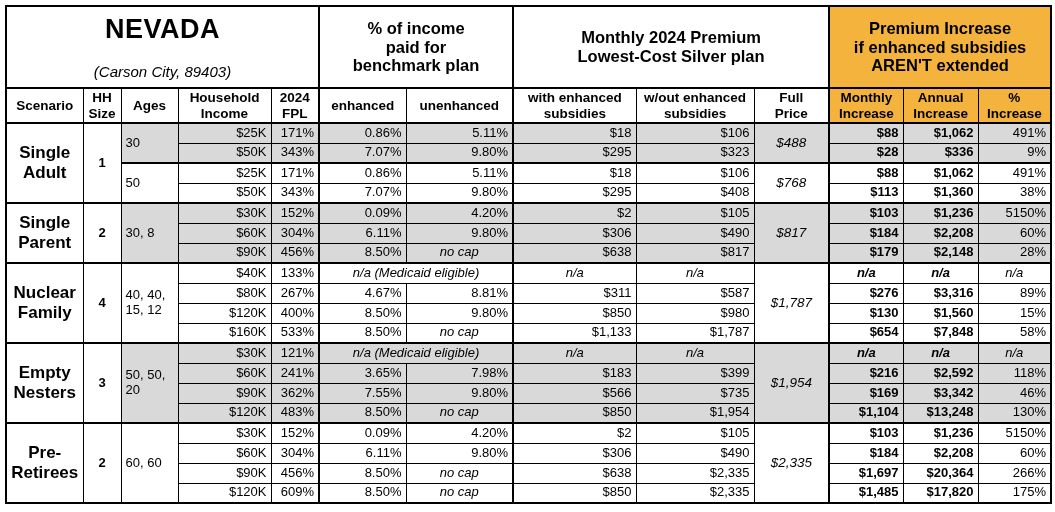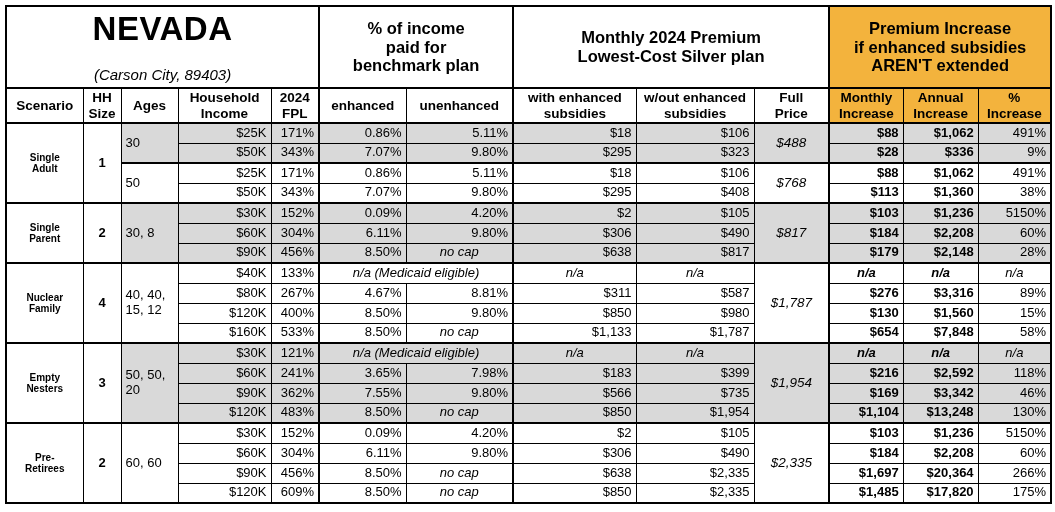--- a/index.html
+++ b/index.html
@@ -17,31 +17,31 @@
   }
   th, td {
     border:1px solid var(--line);
     font-size:13px; line-height:1.15;
     padding:1px 4px; overflow:hidden;
     font-weight:normal;
   }
   
   tr.group-row > th { border:2.5px solid var(--line); height:82px; text-align:center; vertical-align:middle; font-weight:bold; }
   .grp { font-size:16.5px; white-space:pre-line; }
-  .nevada-title { font-size:33px; font-weight:bold; letter-spacing:0.5px; }
+  .nevada-title { font-size:27px; font-weight:bold; letter-spacing:0.5px; }
   .nevada-sub { font-size:15px; font-weight:normal; font-style:italic; margin-top:18px; }
   tr.sub-row > th {
     height:33px; text-align:center; vertical-align:middle;
     font-weight:bold; font-size:13.5px; white-space:pre-line;
     border-bottom:2.5px solid var(--line);
   }
   .orange { background:var(--orange);margin-top:8px; }
   
   tbody td, tbody th { height:20px; }
-  tbody th.scenario { font-weight:bold; font-size:10px; text-align:center; vertical-align:middle; white-space:pre-line; background:#fff; }
+  tbody th.scenario { font-weight:bold; font-size:17px; text-align:center; vertical-align:middle; white-space:pre-line; background:#fff; }
   .hh { font-weight:bold; text-align:center; vertical-align:middle; }
   .ages { vertical-align:middle; white-space:pre-line; }
   .r { text-align:right; }
   .c { text-align:center;margin-left:32px; }
   .i { font-style:italic; }
   .b { font-weight:bold; }
   .shade { background:var(--shade); }
   .fp { vertical-align:middle; font-size:13.5px; }
   .bl { border-left:2.5px solid var(--line); }
   tr.block-start > td, tr.block-start > th { border-top:2.5px solid var(--line); }

